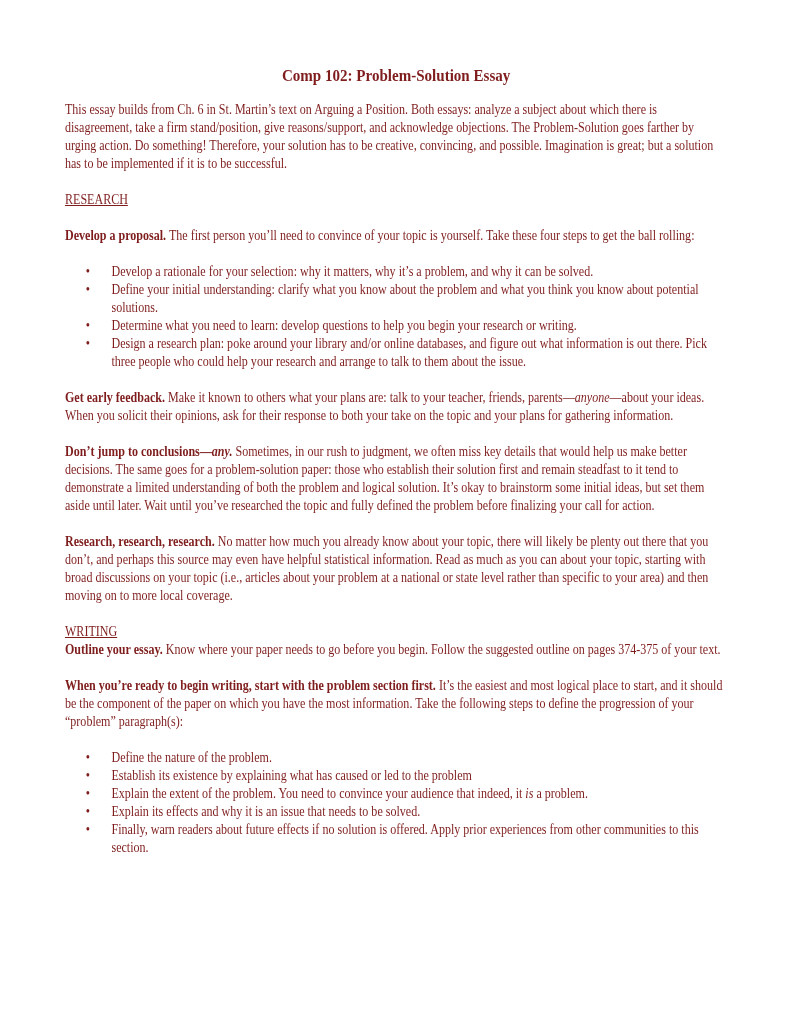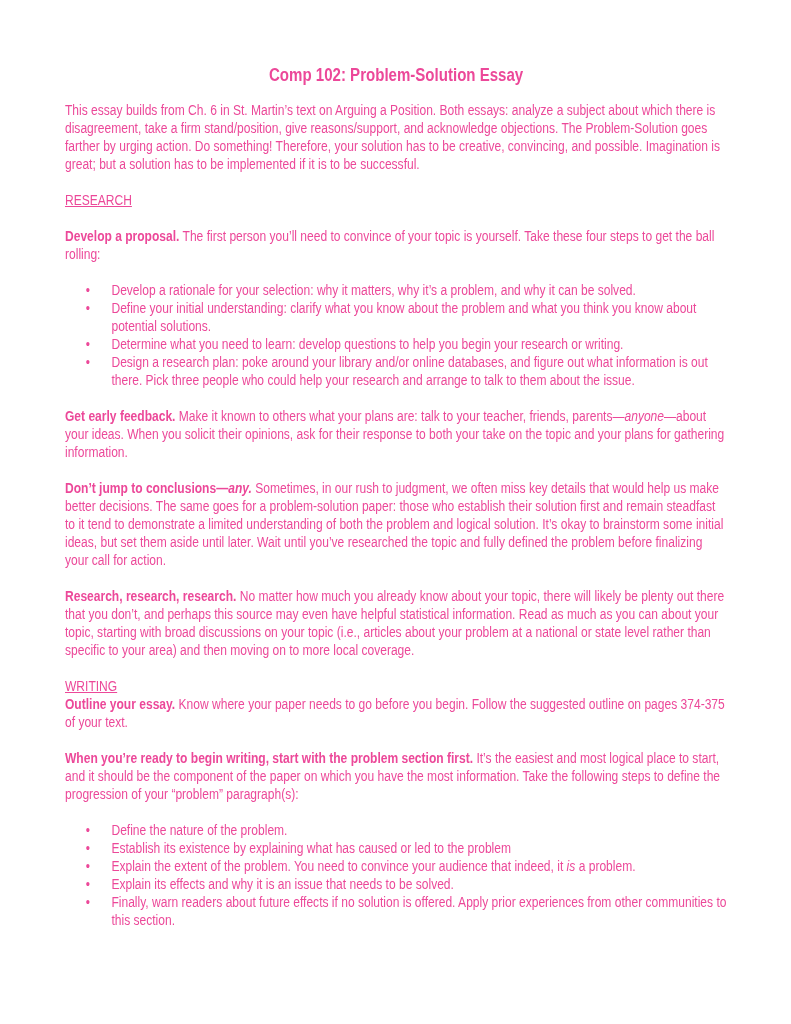--- a/index.html
+++ b/index.html
@@ -11,22 +11,22 @@
       width: 791px;
       height: 1024px;
       overflow: hidden;
       position: relative;
     }
     .page {
       position: absolute;
       left: 65px;
       top: 64px;
       width: 660px;
-      color: #ec4899;
-      font-family: Liberation Sans, sans-serif;
+      color: #7f1d1d;
+      font-family: Liberation Serif, serif;
       font-size: 14px;
       line-height: 18px;
     }
     .cond {
       display: block;
       transform: scaleX(0.86);
       transform-origin: 0 0;
       width: 770px; 
     }
     .title {

